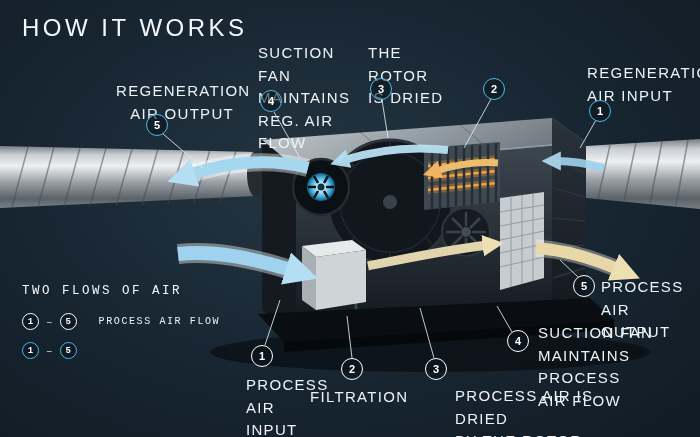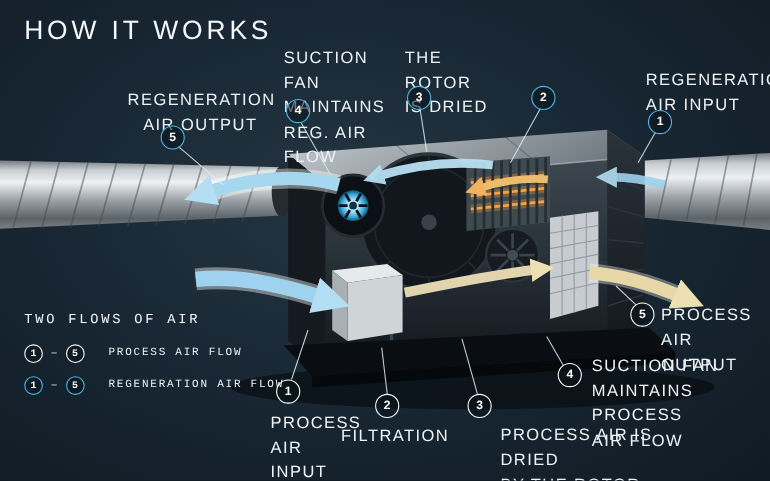--- a/index.html
+++ b/index.html
@@ -231,17 +231,16 @@
     <div class="legend-row">
       <span class="num-circle small">1</span>
       <span class="legend-dash">–</span>
       <span class="num-circle small">5</span>
       <span class="legend-label">PROCESS AIR FLOW</span>
     </div>
     <div class="legend-row">
       <span class="num-circle small reg">1</span>
       <span class="legend-dash">–</span>
       <span class="num-circle small reg">5</span>
-      <span class="legend-label">REGENERATION AIR FLOW</span>
     </div>
   </div>
 
 </div>
 
 </body></html>

